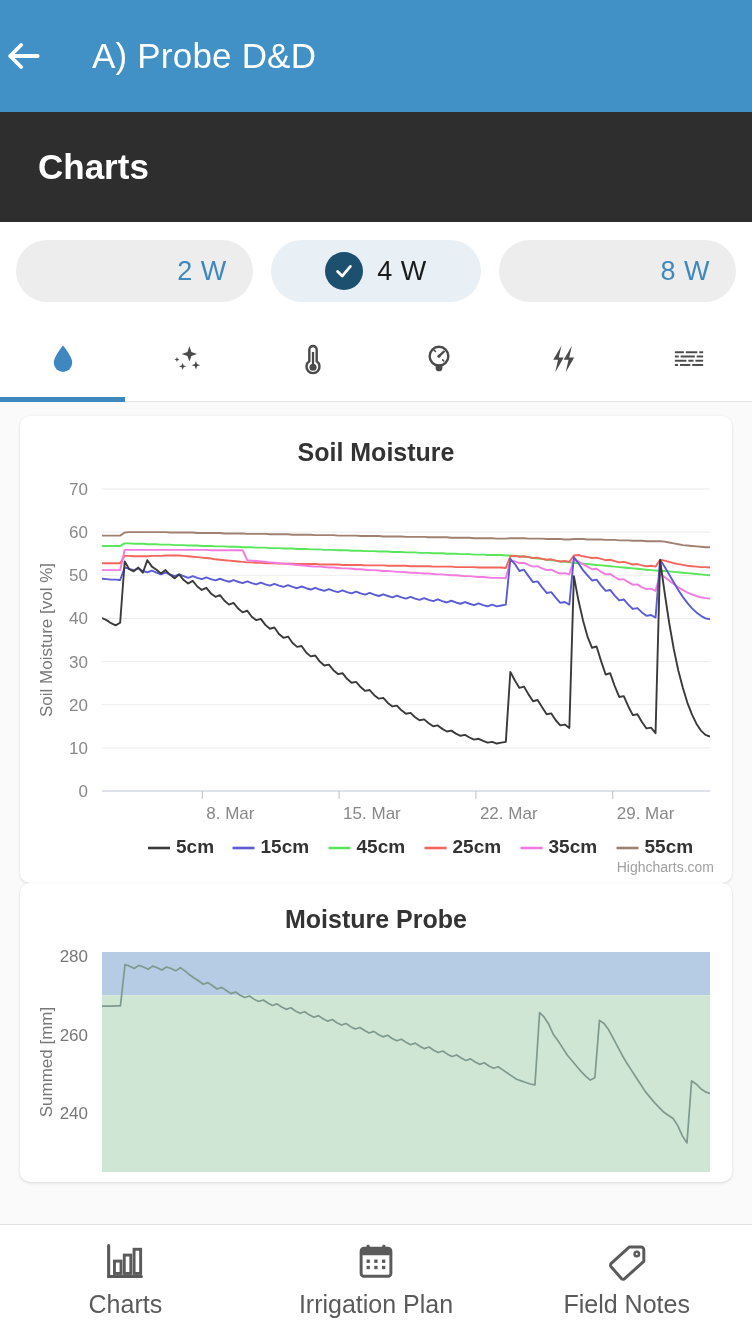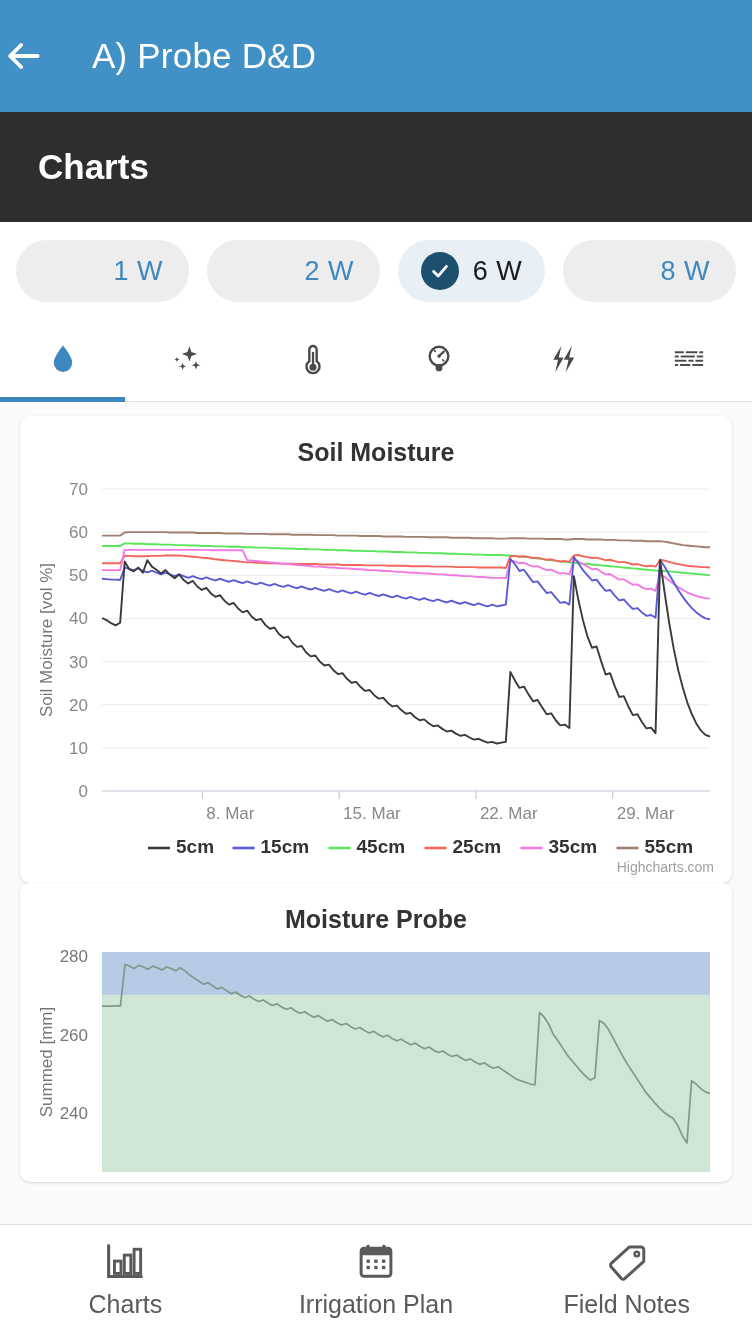--- a/index.html
+++ b/index.html
@@ -90,32 +90,29 @@
     </div>
     <div class="appbar-title">A) Probe D&amp;D</div>
   </div>
 
   <div class="section-header">
     <div class="section-header-title">Charts</div>
   </div>
 
   <div class="chips-row">
     <div class="chip">
-      <span class="chip-label">1 W</span>
-    </div>
-    <div class="chip">
       <span class="chip-label">2 W</span>
     </div>
     <div class="chip selected">
       <span class="check-circle">
         <svg width="22" height="22" viewBox="0 0 24 24">
             <path d="M5 12.5 L10 17.5 L19 7" fill="none" stroke="#ffffff" stroke-width="3" stroke-linecap="round" stroke-linejoin="round"></path>
           </svg>
       </span>
-      <span class="chip-label">6 W</span>
+      <span class="chip-label">4 W</span>
     </div>
     <div class="chip">
       <span class="chip-label">8 W</span>
     </div>
   </div>
 
   <div class="tabs-row">
     <div class="tab active">
       <svg width="34" height="34" viewBox="0 0 24 24">
         <path d="M12 2.5 C12 2.5 5.5 10.2 5.5 14.6 A6.5 6.5 0 0 0 18.5 14.6 C18.5 10.2 12 2.5 12 2.5 Z" fill="#3f87bf"></path>

